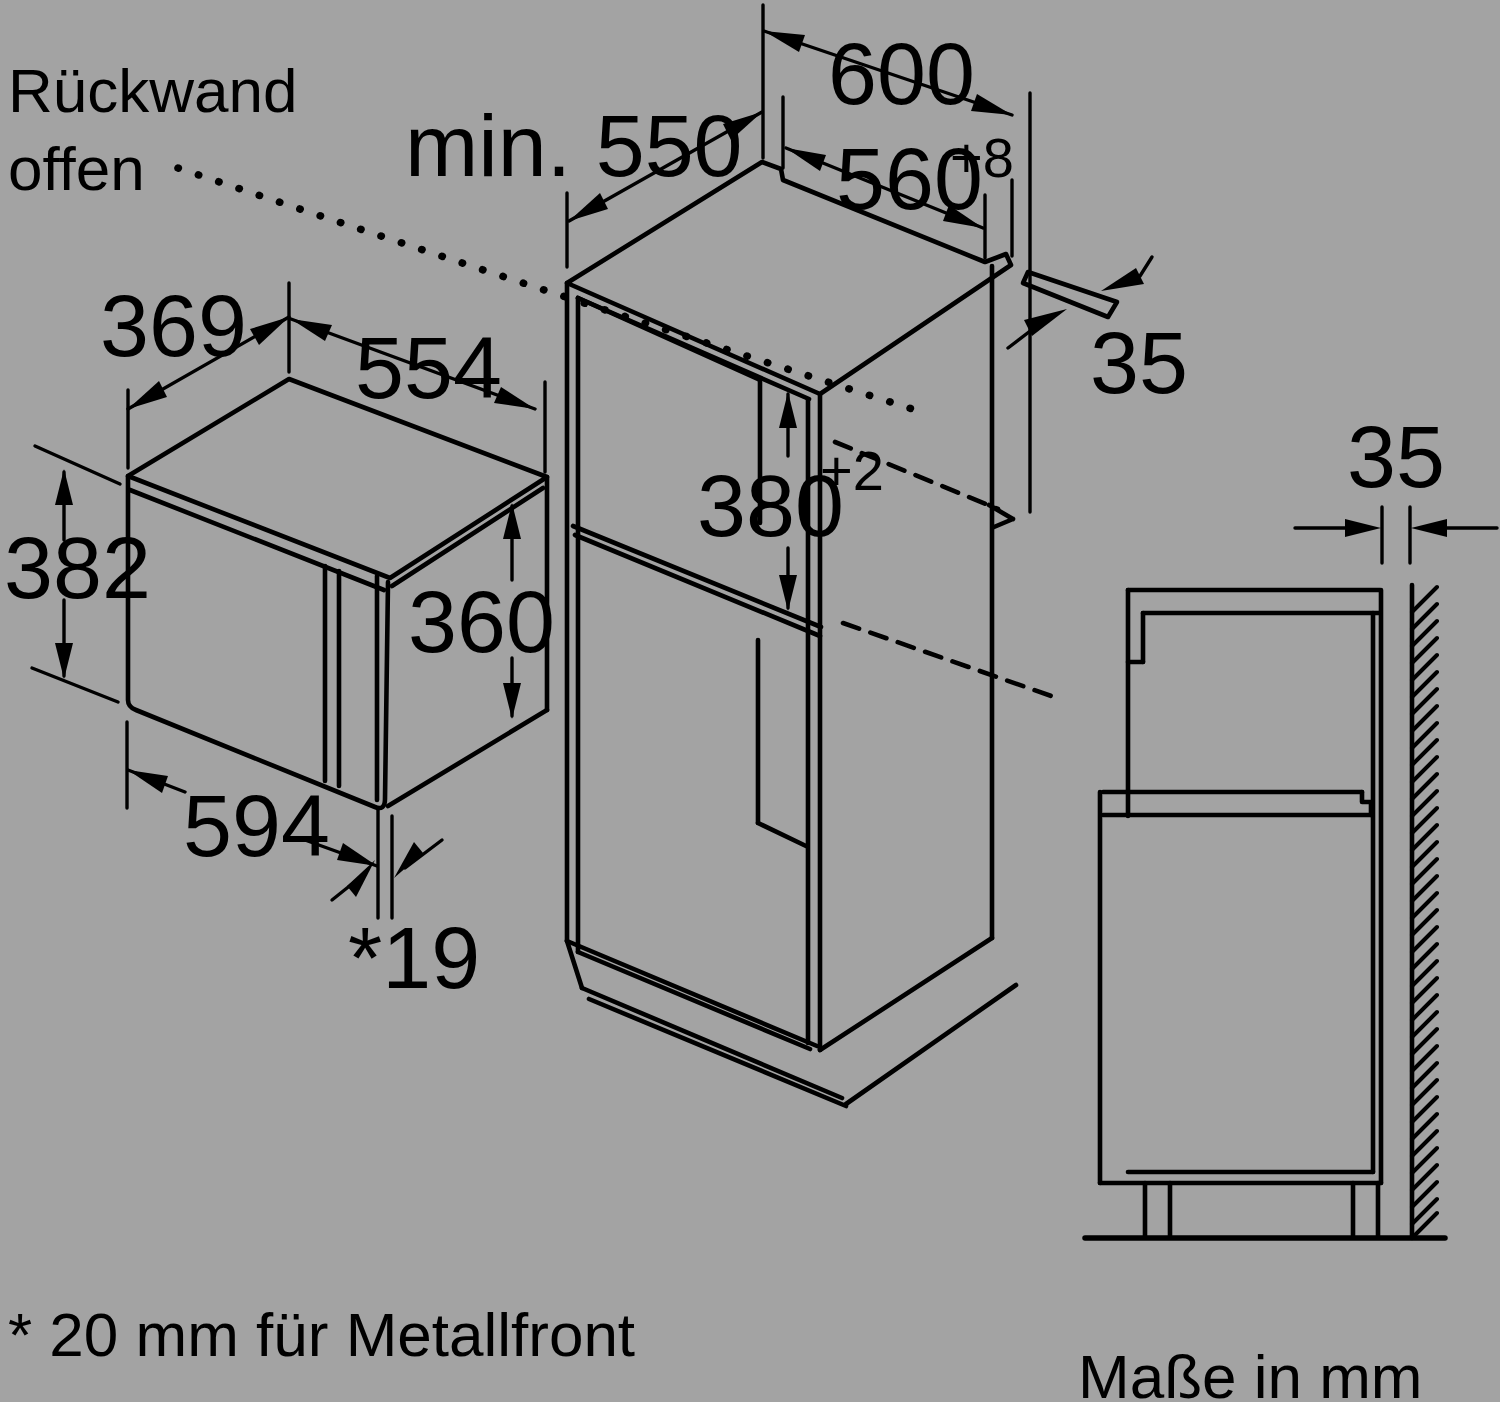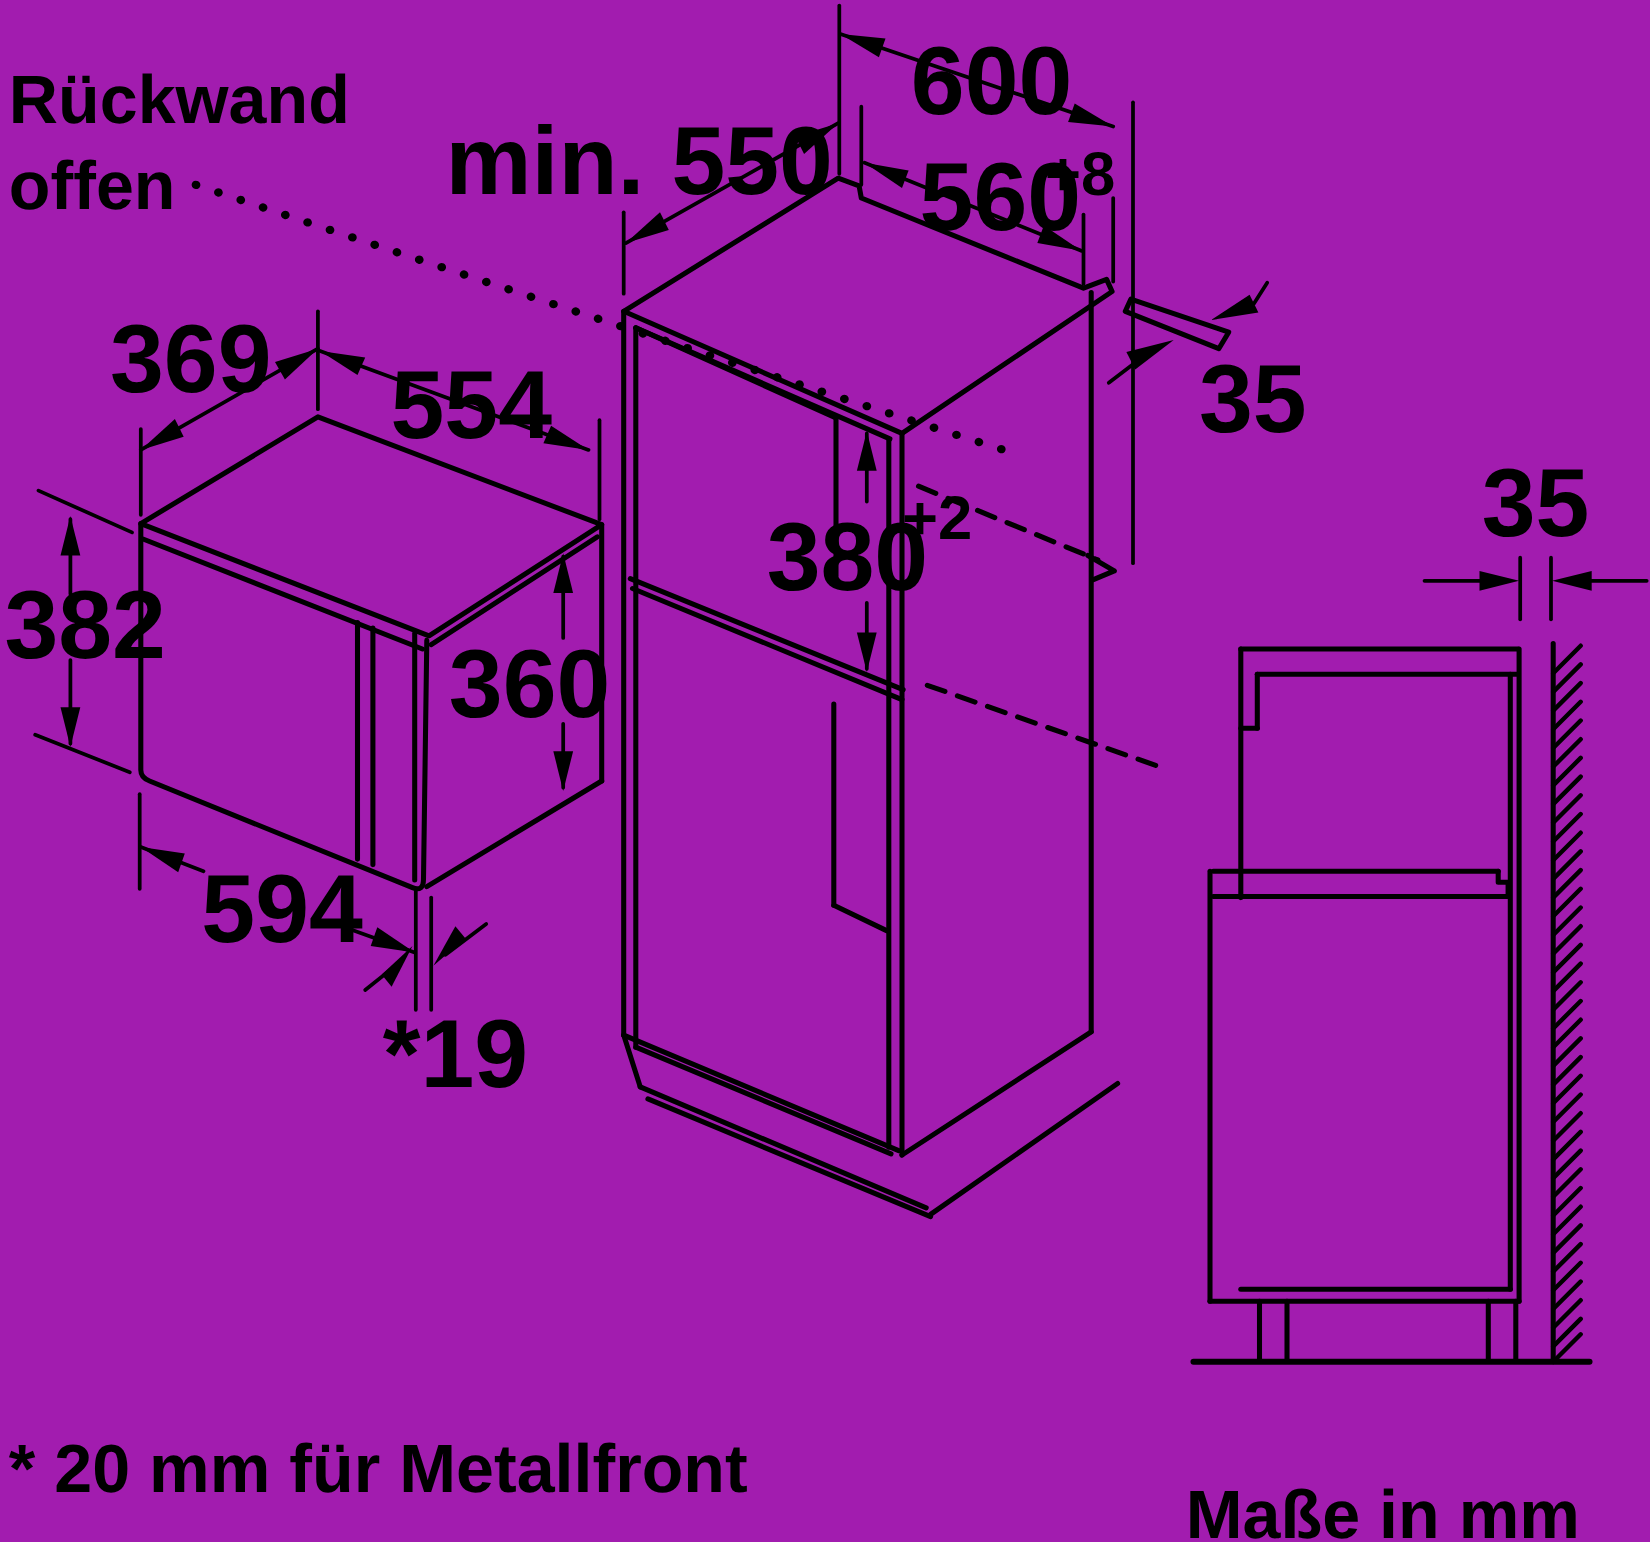--- a/index.html
+++ b/index.html
@@ -1,16 +1,16 @@
 <!DOCTYPE html>
 <html><head>
 <meta charset="utf-8">
 <style>
   html,body{margin:0;padding:0;background:#ffffff;}
-  .stage{position:relative;width:1500px;height:1402px;background:#a21caf;overflow:hidden;font-weight:bold;}
+  .stage{position:relative;width:1500px;height:1402px;background:#a3a3a3;overflow:hidden;}
   svg{display:block;}
   text{font-family:"Liberation Sans","DejaVu Sans",sans-serif;fill:#000;}
   .lbl{font-size:88px;}
   .note{font-size:62px;}
 </style>
 </head>
 <body>
 
 <div class="stage">
 <svg width="1500" height="1402" viewBox="0 0 1500 1402">

